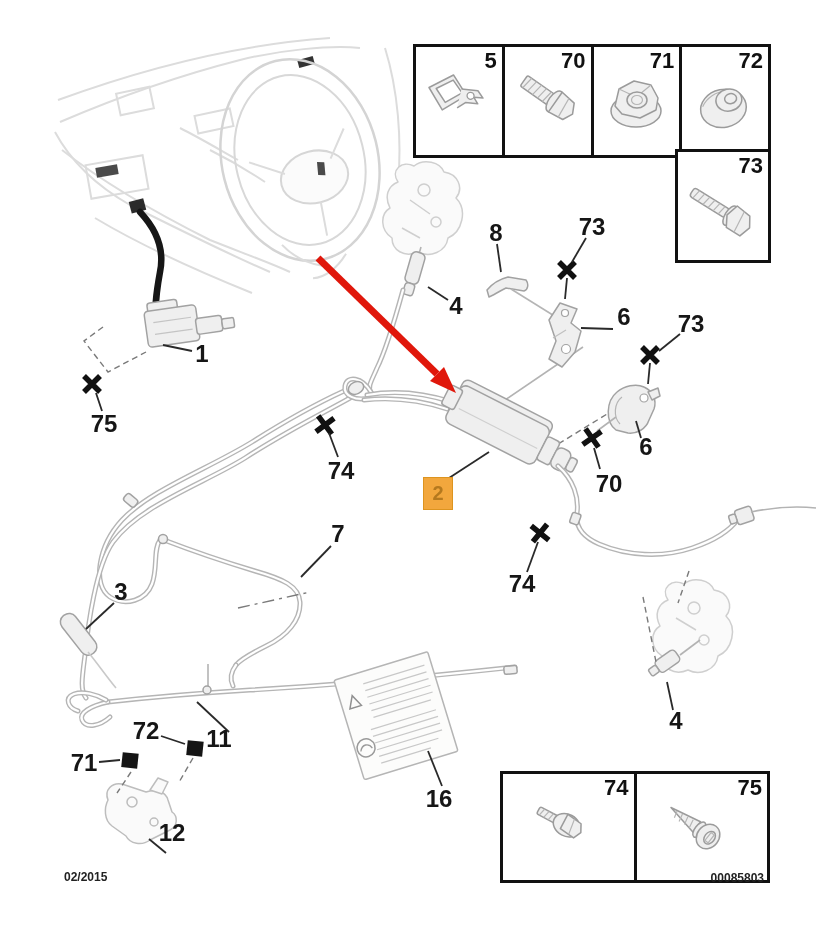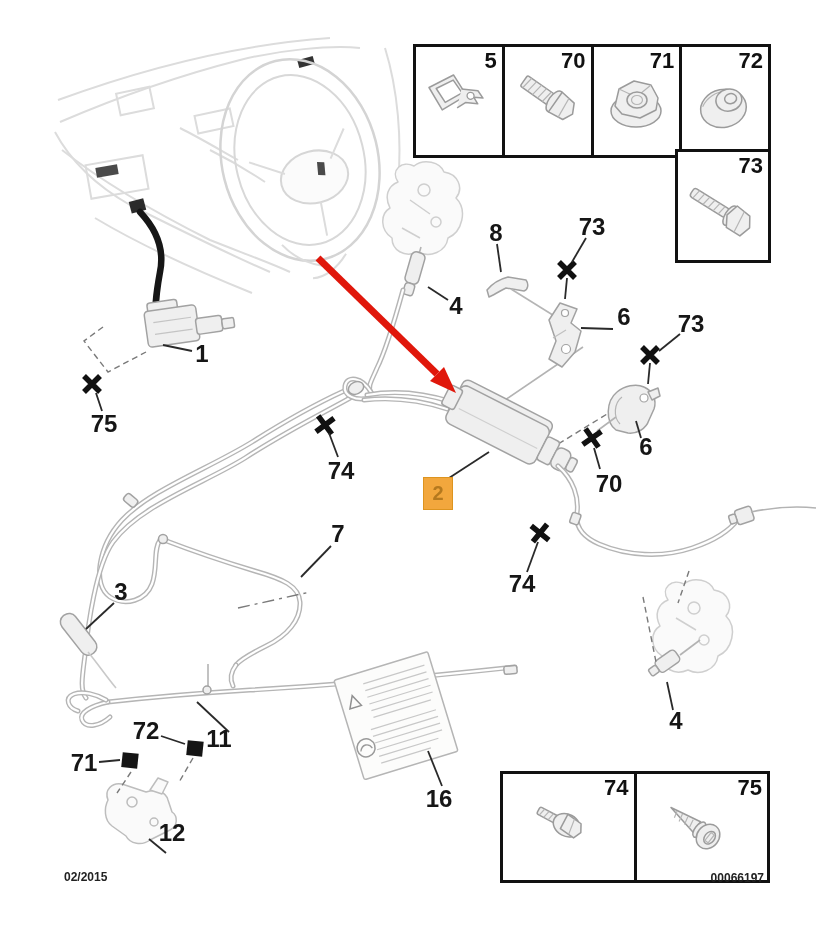--- a/index.html
+++ b/index.html
@@ -393,15 +393,15 @@
           <ellipse class="icon" cx="38" cy="40" rx="4.5" ry="9" fill="#e6e6e6"></ellipse>
           <ellipse class="icon" cx="49" cy="40" rx="11" ry="13" fill="#efefef"></ellipse>
           <ellipse class="icon" cx="51" cy="40" rx="5" ry="7" fill="#f8f8f8"></ellipse>
           <rect class="icon-detail" x="49" y="35" width="4" height="10" fill="#e2e2e2"></rect>
         </g>
       </svg>
     </div>
   </div>
 
   <div class="footer-text" style="left:64px;top:870px">02/2015</div>
-  <div class="footer-text" style="left:684px;top:871px;width:80px;text-align:right">00066197</div>
+  <div class="footer-text" style="left:684px;top:871px;width:80px;text-align:right">00085803</div>
 
 </div>
 
 </body></html>

